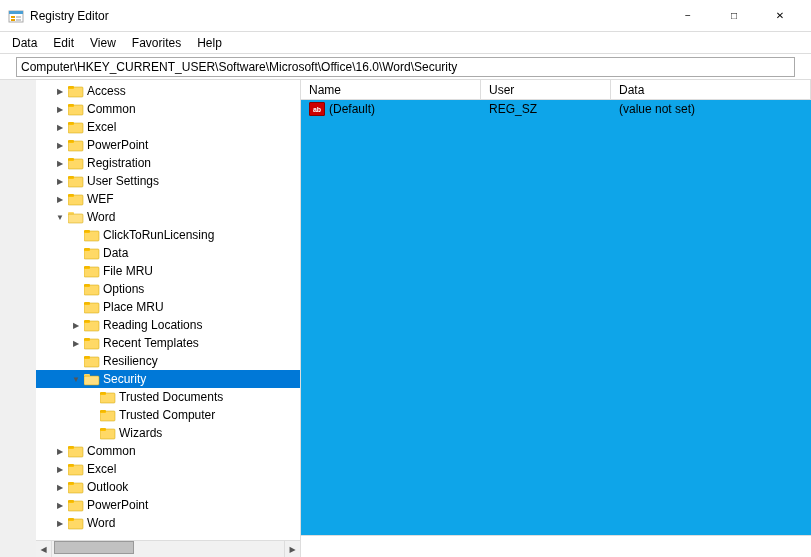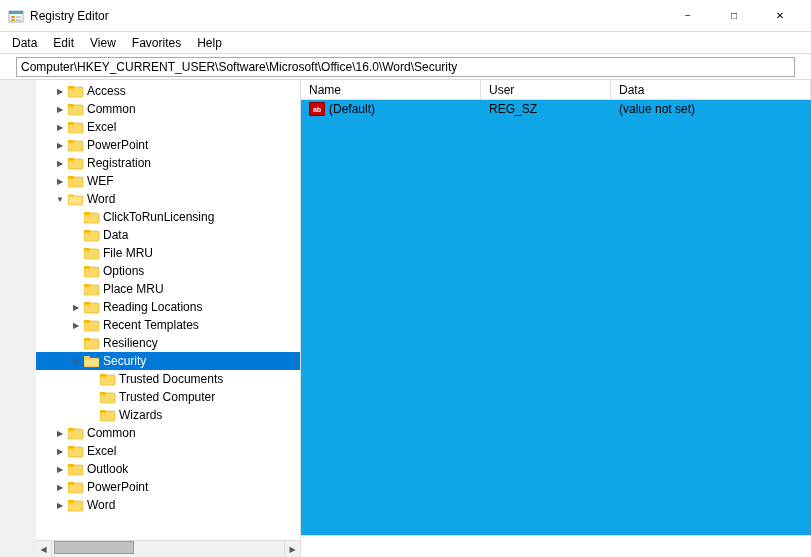--- a/index.html
+++ b/index.html
@@ -376,20 +376,31 @@
               <span class="folder-icon">
                 <svg viewBox="0 0 16 14">
                     <rect x="0" y="3" width="15" height="10" rx="1" fill="#FFD966"></rect>
                     <rect x="0" y="2" width="6" height="3" rx="1" fill="#FFC000"></rect>
                     <rect x="0" y="3" width="15" height="10" rx="1" fill="none" stroke="#CCA000" stroke-width="0.5"></rect>
                   </svg>
               </span>
               <span class="item-label">Registration</span>
             </div>
 
+            <div class="tree-item indent-1">
+              <span class="expander collapsed"></span>
+              <span class="folder-icon">
+                <svg viewBox="0 0 16 14">
+                    <rect x="0" y="3" width="15" height="10" rx="1" fill="#FFD966"></rect>
+                    <rect x="0" y="2" width="6" height="3" rx="1" fill="#FFC000"></rect>
+                    <rect x="0" y="3" width="15" height="10" rx="1" fill="none" stroke="#CCA000" stroke-width="0.5"></rect>
+                  </svg>
+              </span>
+              <span class="item-label">User Settings</span>
+            </div>
 
             <div class="tree-item indent-1">
               <span class="expander collapsed"></span>
               <span class="folder-icon">
                 <svg viewBox="0 0 16 14">
                     <rect x="0" y="3" width="15" height="10" rx="1" fill="#FFD966"></rect>
                     <rect x="0" y="2" width="6" height="3" rx="1" fill="#FFC000"></rect>
                     <rect x="0" y="3" width="15" height="10" rx="1" fill="none" stroke="#CCA000" stroke-width="0.5"></rect>
                   </svg>
               </span>

